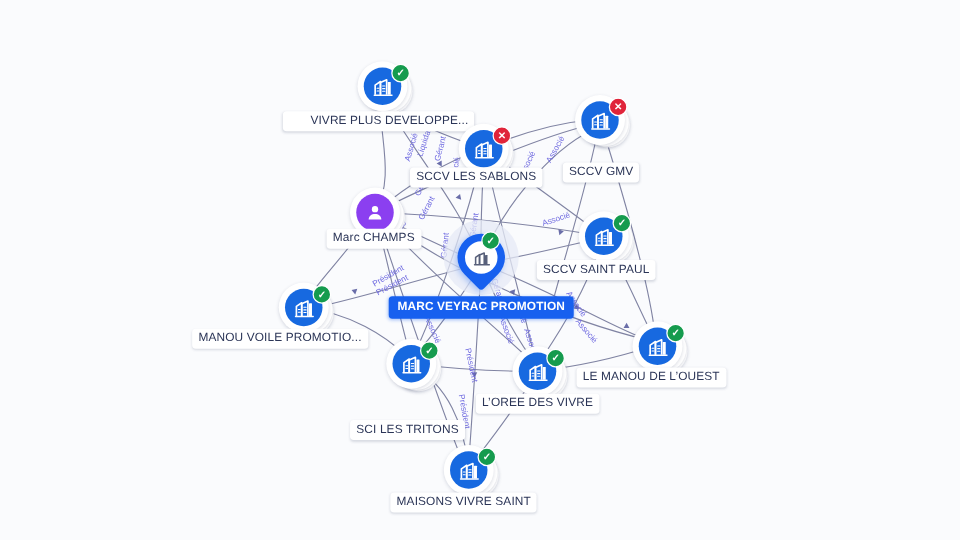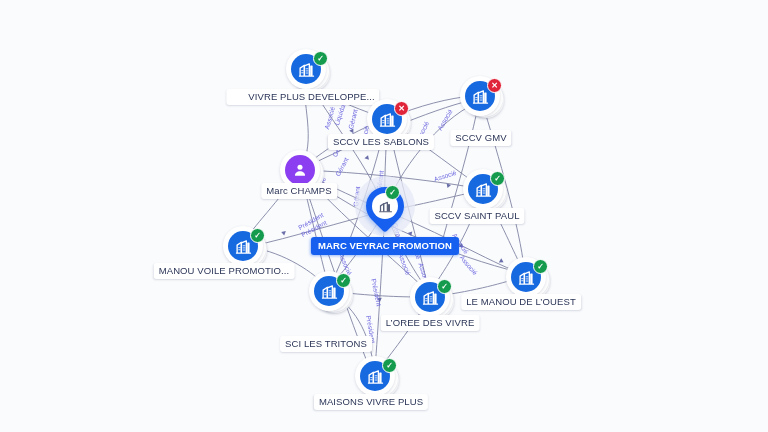--- a/index.html
+++ b/index.html
@@ -365,16 +365,16 @@
           <svg width="17" height="17" viewBox="0 0 24 24" fill="none">
  <path d="M3 21V10l6-4v15" stroke="#ffffff" stroke-width="1.9" stroke-linejoin="round" fill="none"></path>
  <path d="M9 21V7l7-3v17" stroke="#ffffff" stroke-width="1.9" stroke-linejoin="round" fill="none"></path>
  <rect x="17.2" y="6.5" width="3.4" height="14.5" rx="0.6" fill="#ffffff"></rect>
  <path d="M5.2 13.6h2.1M5.2 16.6h2.1M11.4 11h2.6M11.4 14h2.6M11.4 17h2.6" stroke="#ffffff" stroke-width="1.2" stroke-linecap="round"></path>
  <path d="M2 21.4h20" stroke="#ffffff" stroke-width="1.6" stroke-linecap="round"></path>
 </svg>
         </div>
        <div class="badge ok">✓</div>
       </div>
-      <div class="label" style="left: 371px; top: 394px;">MAISONS VIVRE PLUS</div>
+      <div class="label" style="left: 371px; top: 394px;">MAISONS VIVRE SAINT</div>
     </div>
 
 </div>
 
 </body></html>

